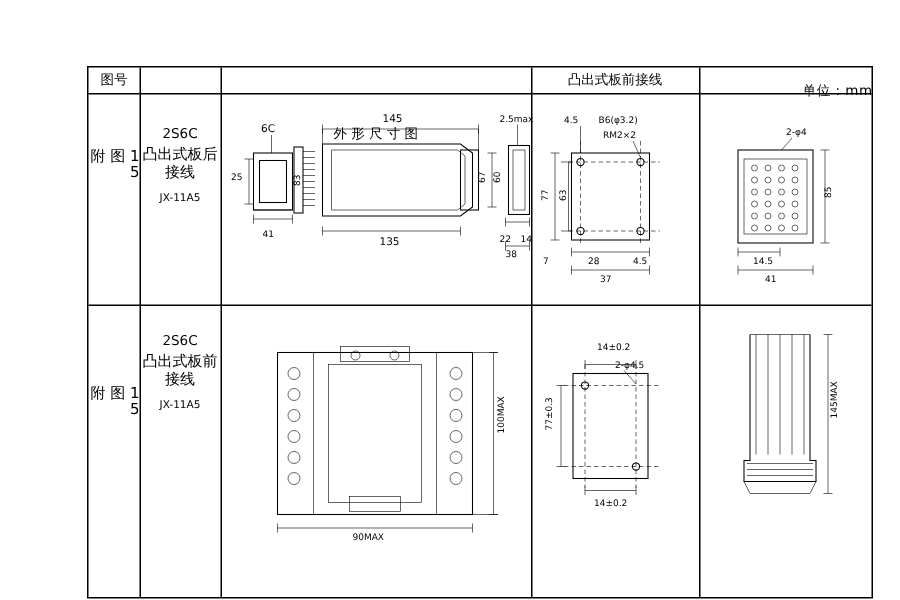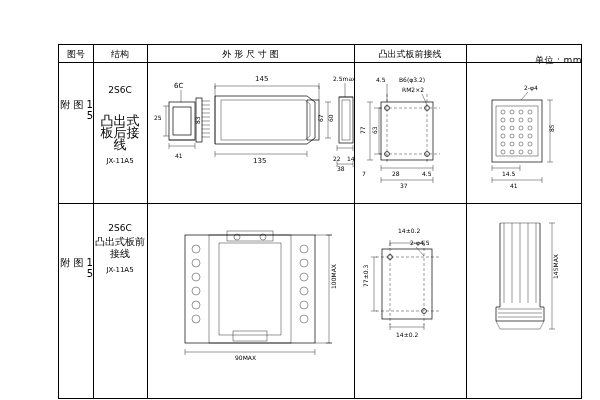--- a/index.html
+++ b/index.html
@@ -20,37 +20,36 @@
 </style>
 </head>
 <body>
 
 <div class="unit">单位：mm</div>
 
 <div class="table">
 
   <div class="hdr">
     <div class="cell" style="left:0;width:34px;">图号</div>
-    <div class="cell" style="left:34px;width:54px;">结构</div>
-    <div class="cell" style="left:88px;width:207px;">外 形 尺 寸 图</div>
+    <div class="cell" style="left:88px;width:207px;margin-top:36px;">外 形 尺 寸 图</div>
     <div class="cell" style="left:295px;width:112px;">凸出式板前接线</div>
   </div>
 
   <div class="vline" style="left:34px;"></div>
   <div class="vline" style="left:88px;"></div>
   <div class="vline" style="left:295px;"></div>
   <div class="vline" style="left:407px;"></div>
 
   <div class="hline" style="top:158px;"></div>
 
   <div class="rowlabel" style="left:0;top:54px;width:34px;">附 图 1 5</div>
 
   <div style="position:absolute;left:36px;top:40px;width:50px;text-align:center;">
     <div style="font-size:9px;">2S6C</div>
-    <div style="font-size:13px;line-height:12px;margin-top:20px;">凸出式板后接线</div>
+    <div style="font-size:10px;line-height:12px;margin-top:3px;">凸出式板后接线</div>
     <div style="font-size:7px;margin-top:6px;">JX-11A5</div>
   </div>
 
   <svg width="207" height="140" style="left:88px;top:19px;">
 
     <rect class="ln" x="22" y="38" width="26" height="38"></rect>
     <rect class="ln" x="26" y="43" width="18" height="28"></rect>
     <path class="thin" d="M22 76 L48 76"></path>
 
     <text class="dimtxt7" x="27" y="24">6C</text>

